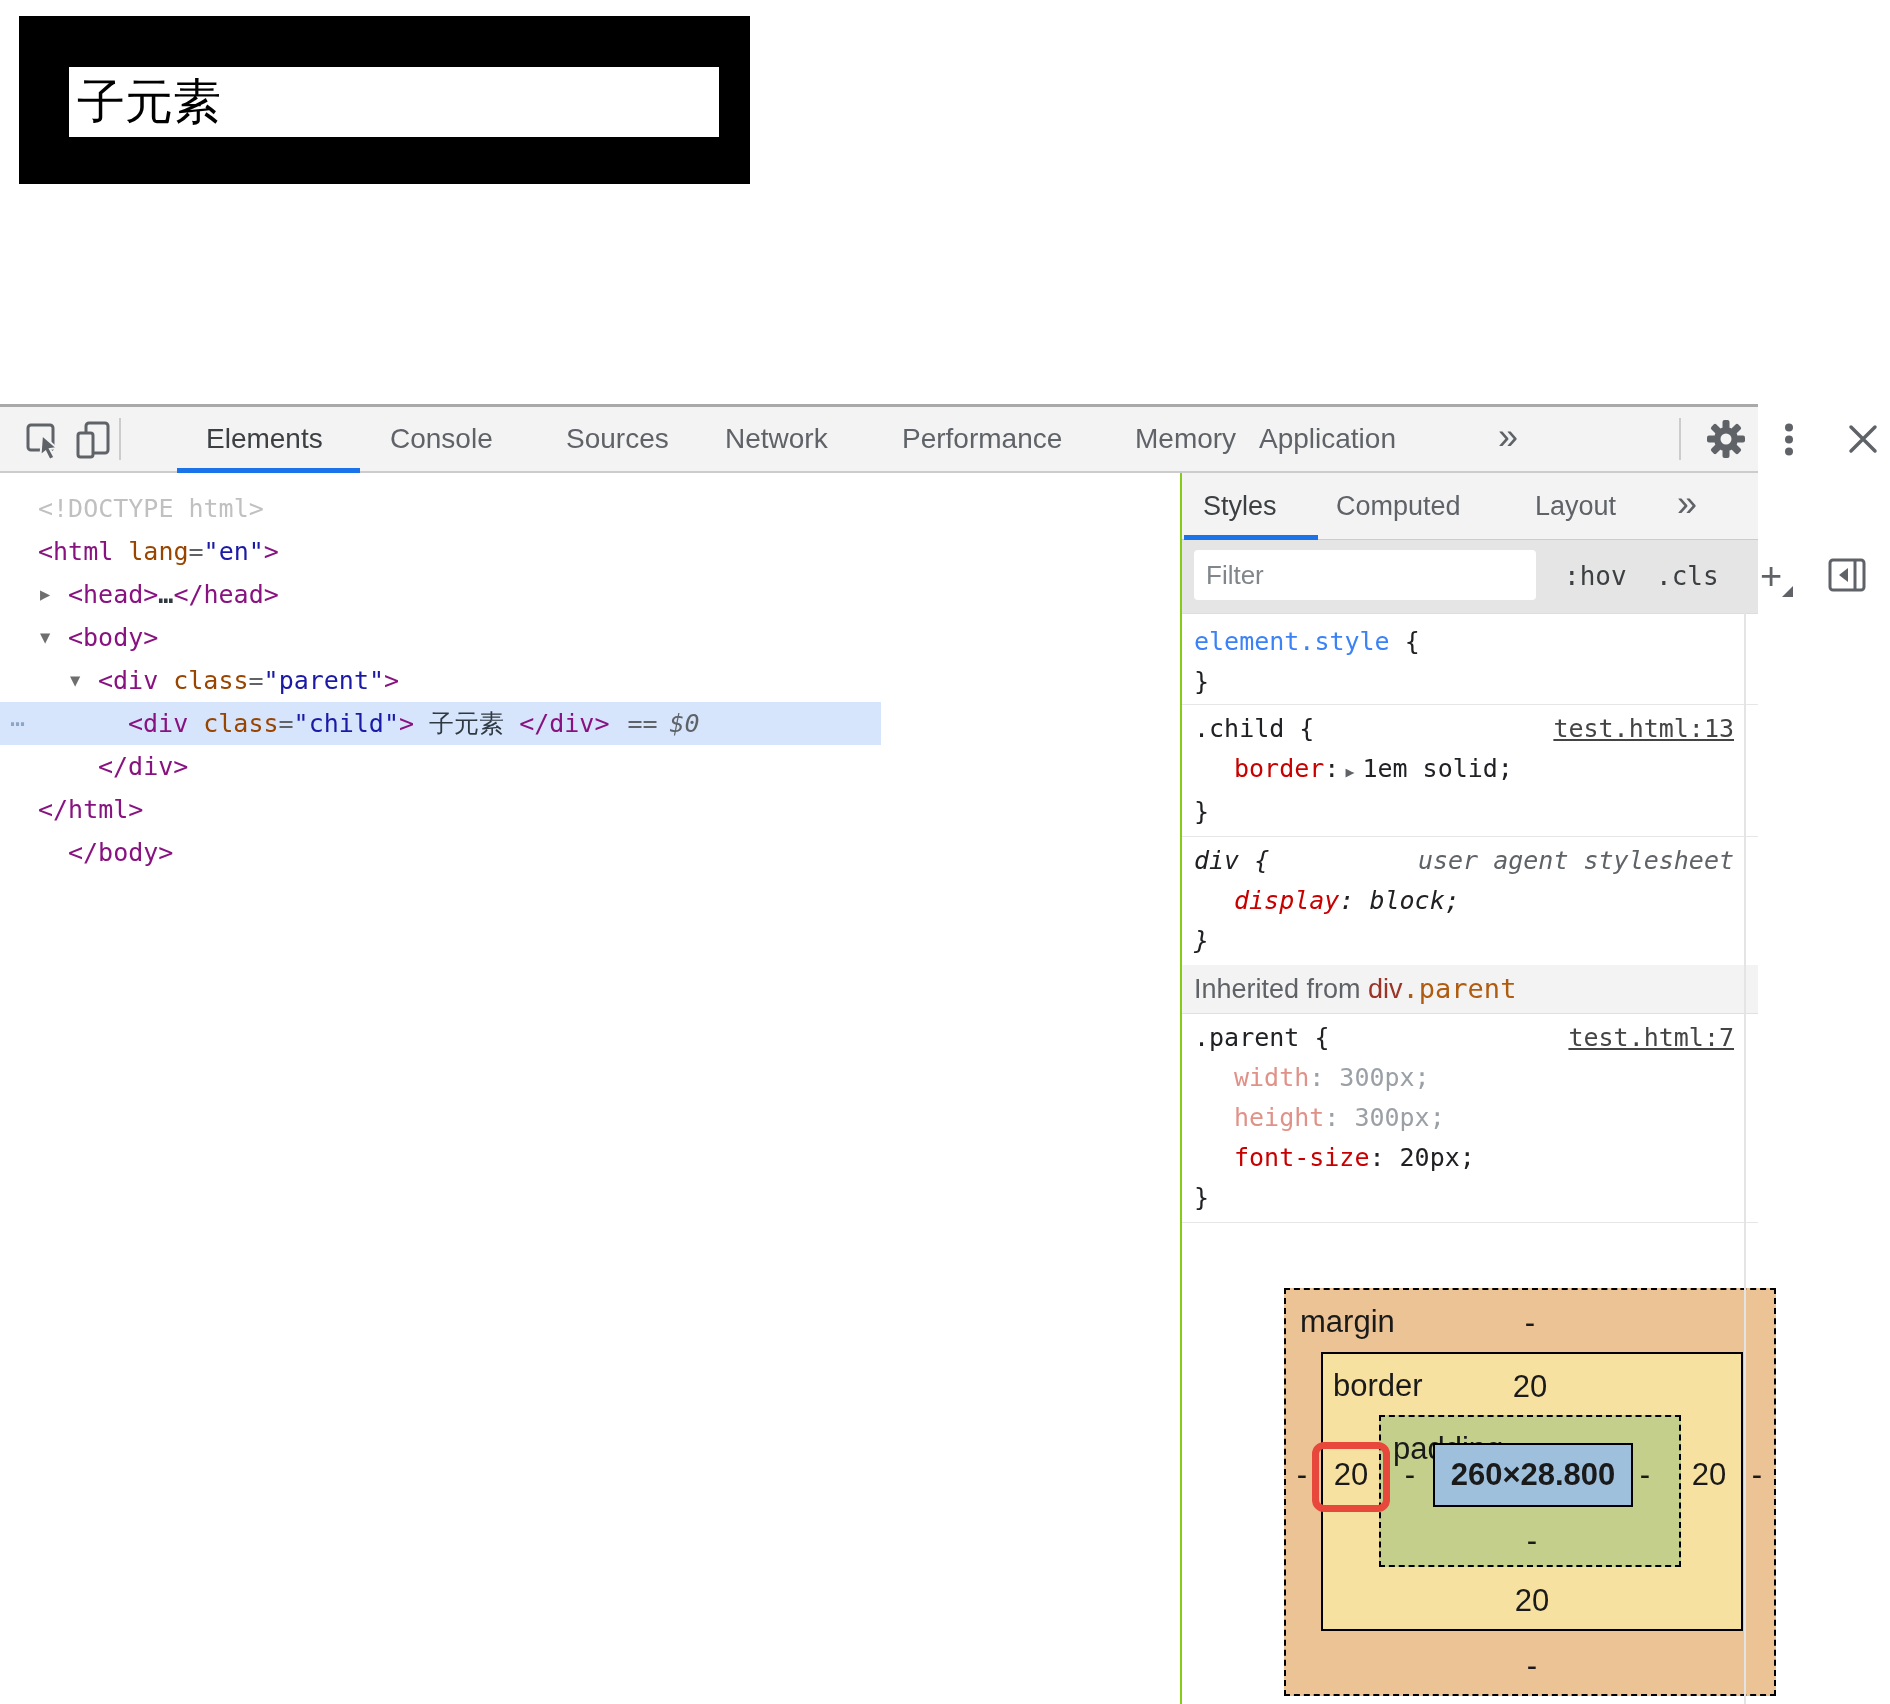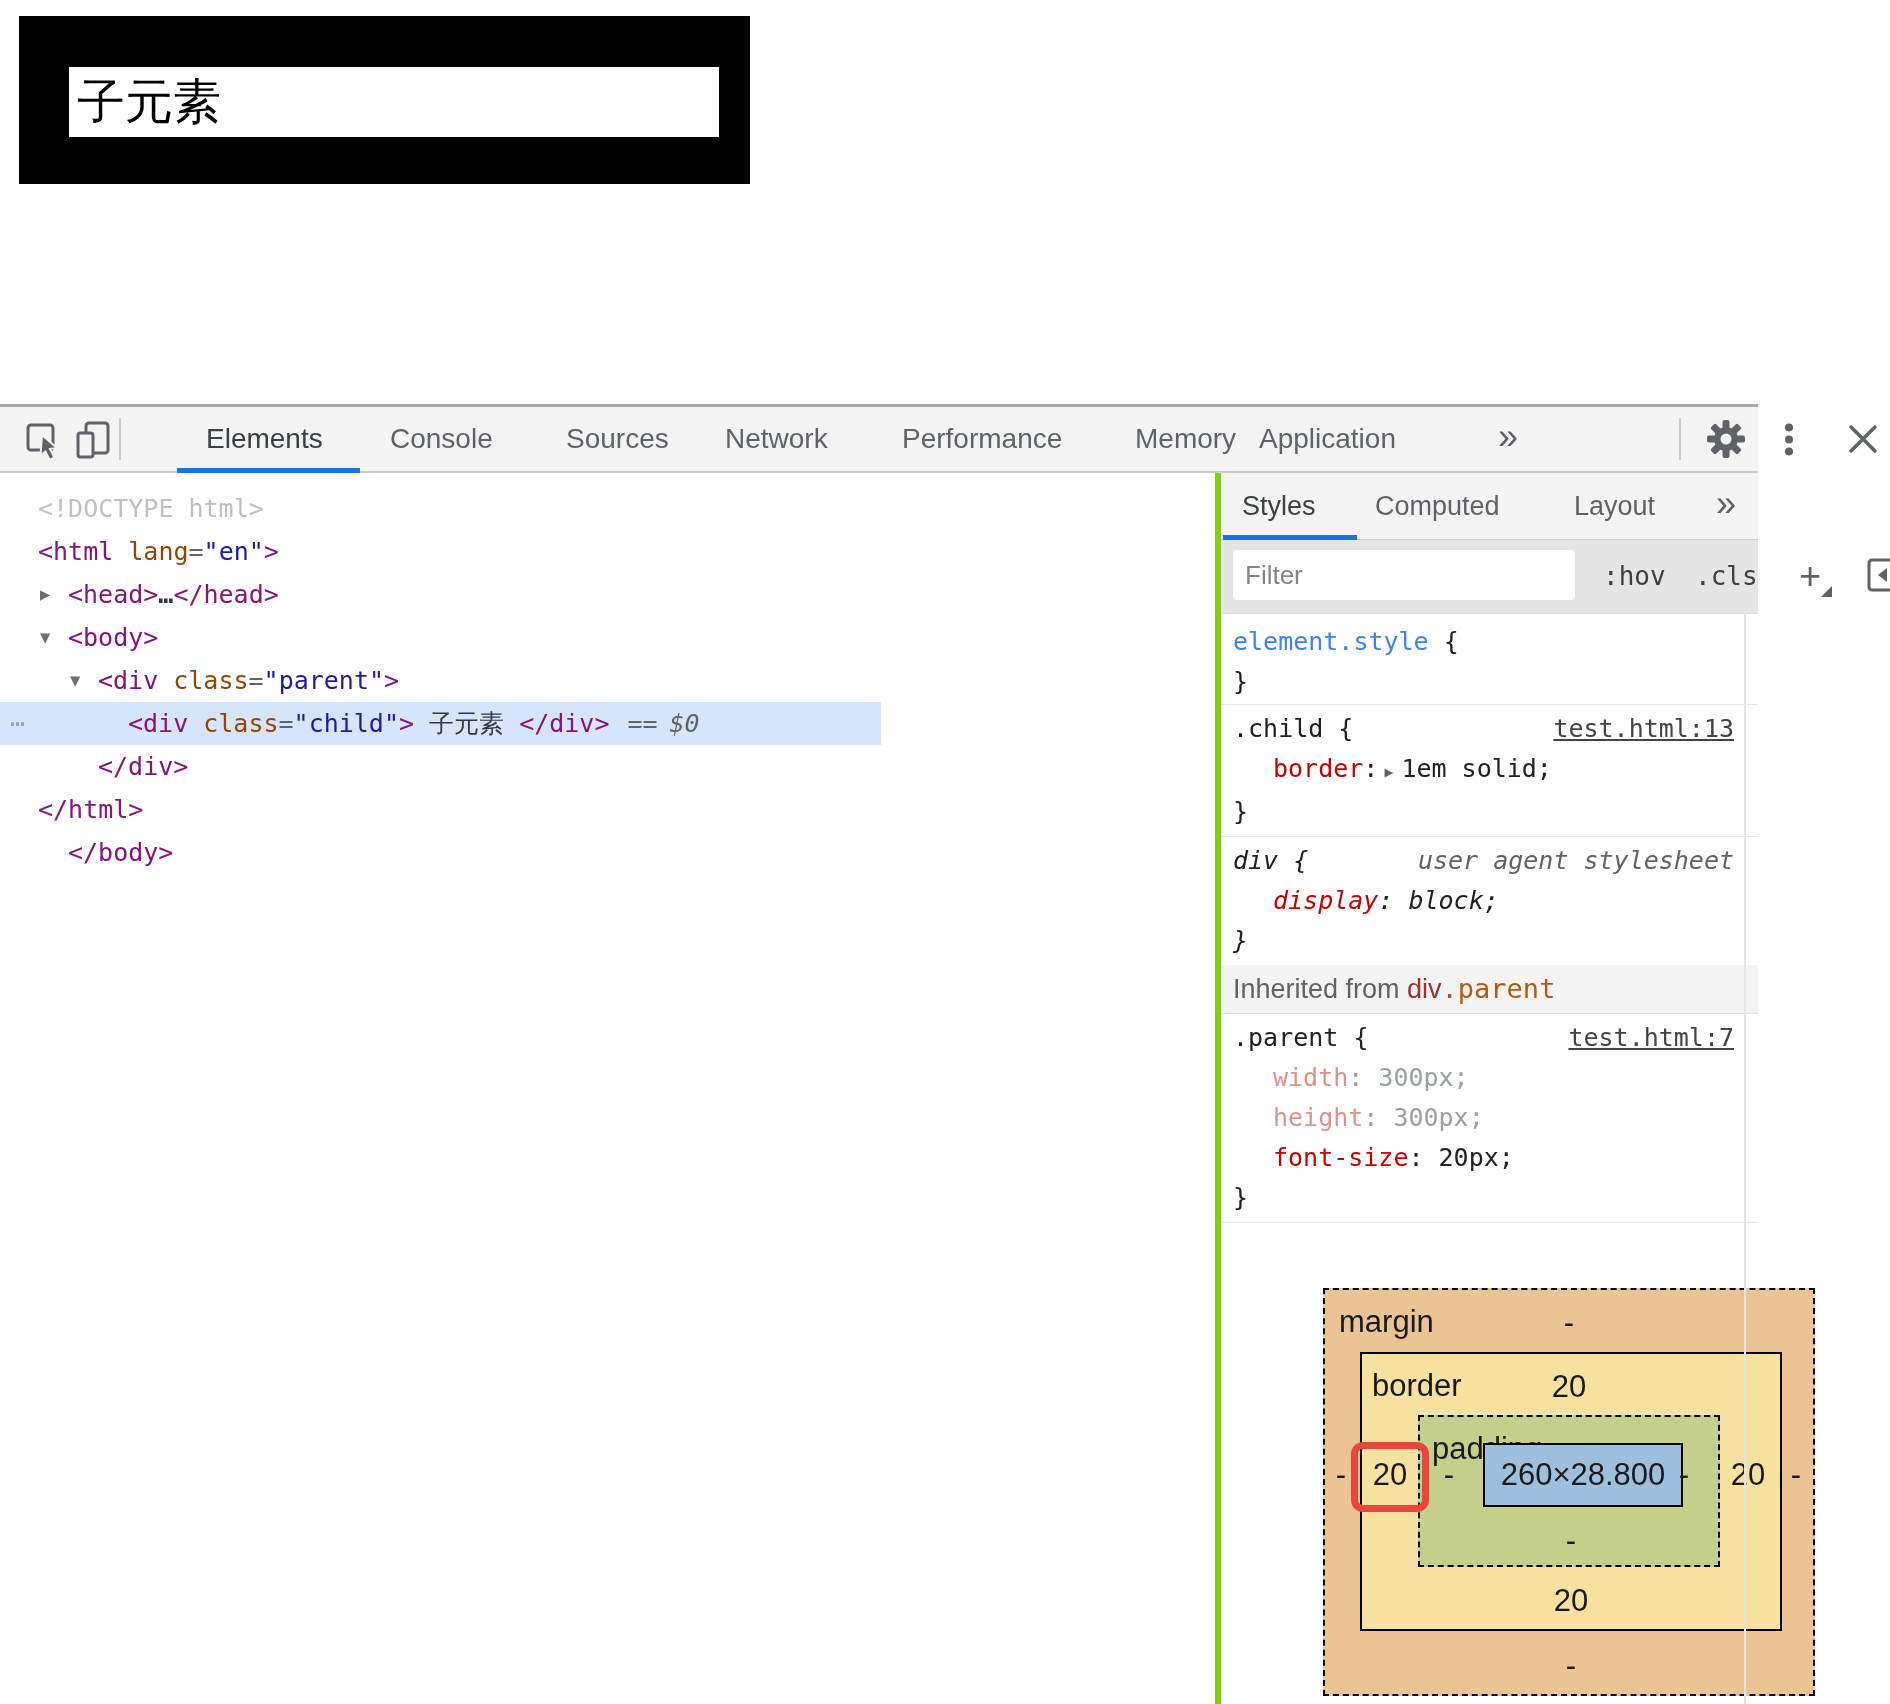--- a/index.html
+++ b/index.html
@@ -44,21 +44,21 @@
   .t-attr { color:#994500; }
   .t-eq { color:#5f6368; }
   .t-val { color:#1a1aa6; }
   .t-text { color:#303942; }
   .t-dots { color:#303942; font-weight:bold; }
   .t-anno { color:#5f6368; margin-left:18px; }
   .t-dollar { color:#5f6368; font-style:italic; margin-left:12px; }
 
   
   .sidebar { position:absolute; left:1180px; top:66px; right:0; bottom:0;
-             border-left:6px solid #84cc16; background:#fff;margin-left:35px; }
+             border-left:2px solid #84cc16; background:#fff; }
   .s-tabs { position:relative; height:66px; background:#f3f3f3; border-bottom:1px solid #ccc; }
   .s-tab { position:absolute; top:0; height:66px; line-height:66px; font-size:27px; color:#5f6368; }
   .s-tab.selected { color:#3c4043; }
   .s-underline { position:absolute; left:2px; bottom:-1px; width:134px; height:5px; background:#1a73e8; }
   .s-filter { position:relative; height:73px; background:#e5e5e5; border-bottom:1px solid #ddd; }
   .filter-input { position:absolute; left:12px; top:10px; width:330px; height:50px; background:#fff;
                   border:none; border-radius:4px; font-size:26px; padding:0 0 0 12px; color:#3c4043;
                   font-family:"Liberation Sans",sans-serif; outline:none; }
   .filter-input::placeholder { color:#80868b; }
   .f-btn { position:absolute; top:0; height:73px; line-height:73px; font-size:26px; color:#3c4043;
@@ -250,21 +250,21 @@
         <span class="bm-val" style="left:244px; top:33px;">-</span>
 
         <div class="bm-border"></div>
         <span class="bm-label" style="left:47px; top:78px;">border</span>
         <span class="bm-val" style="left:244px; top:97px;">20</span>
 
         <div class="bm-padding" style="left:93px; top:125px;"></div>
         <span class="bm-label" style="left:107px; top:141px;">padding</span>
         <span class="bm-val" style="left:244px; top:160px;">-</span>
 
-        <div class="bm-content" style="left:158px; top:153px;">260×28.800</div>
+        <div class="bm-content" style="left:147px; top:153px;font-weight:bold;">260×28.800</div>
 
         <span class="bm-ring"></span>
         <span class="bm-val" style="left:16px; top:185px;">-</span>
         <span class="bm-val" style="left:65px; top:185px;">20</span>
         <span class="bm-val" style="left:124px; top:185px;">-</span>
         <span class="bm-val" style="left:359px; top:185px;">-</span>
         <span class="bm-val" style="left:423px; top:185px;">20</span>
         <span class="bm-val" style="left:471px; top:185px;">-</span>
 
         <span class="bm-val" style="left:246px; top:251px;">-</span>

